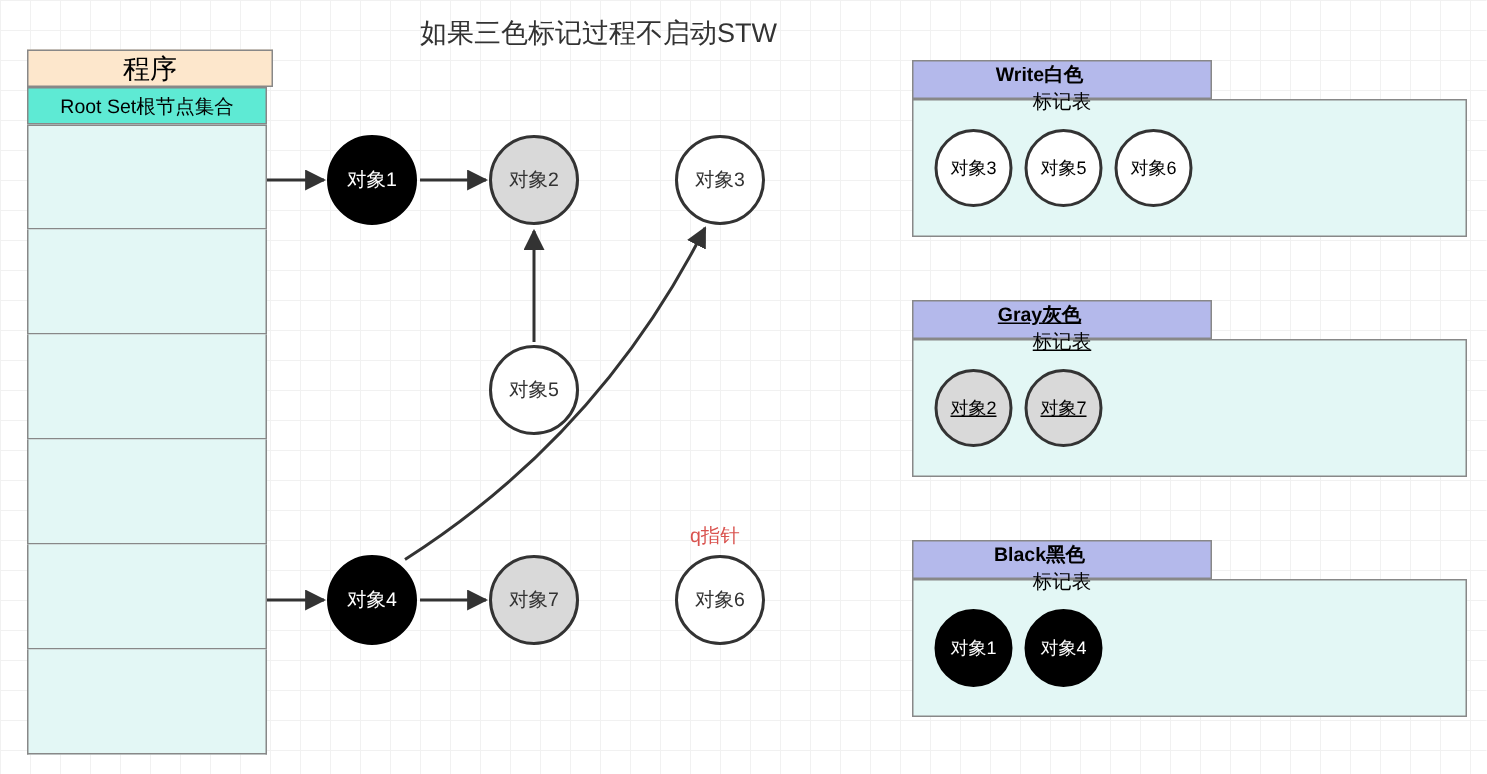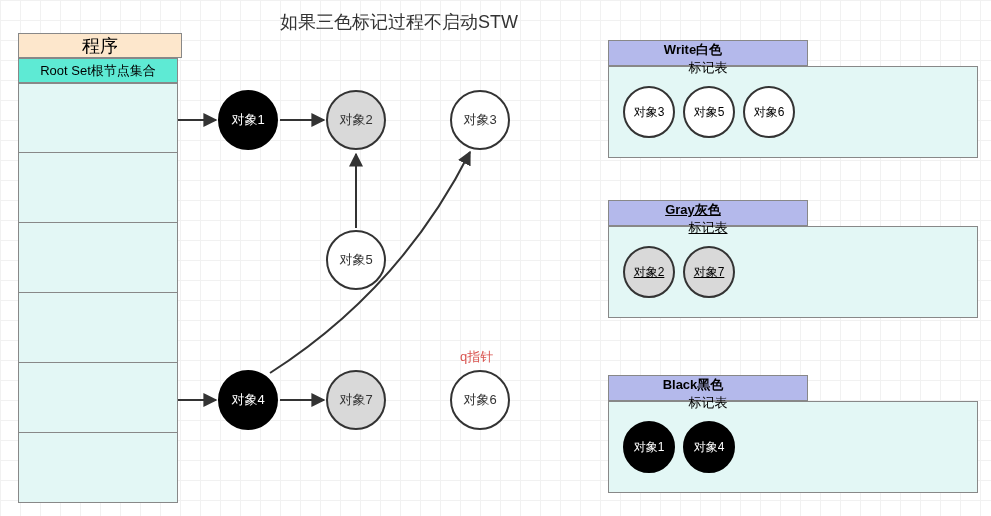--- a/index.html
+++ b/index.html
@@ -174,21 +174,21 @@
   <div class="panel-head">
     <b>Gray灰色</b>
     <span>标记表</span>
   </div>
   <div class="panel-body">
     <div class="mini gray">对象2</div>
     <div class="mini gray">对象7</div>
   </div>
 </div>
 
-<div class="panel" style="top:375px;">
+<div class="panel" style="top:360px;">
   <div class="panel-head">
     <b>Black黑色</b>
     <span>标记表</span>
   </div>
   <div class="panel-body">
     <div class="mini black">对象1</div>
     <div class="mini black">对象4</div>
   </div>
 </div>
 

